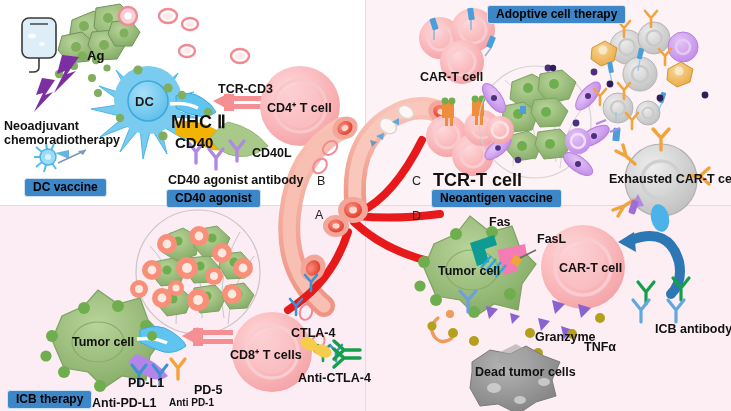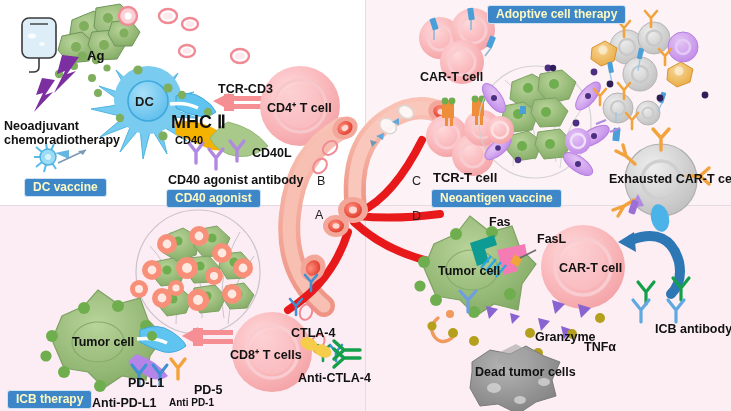--- a/index.html
+++ b/index.html
@@ -12,21 +12,21 @@
   #q-tl{left:0;top:0;width:366px;height:206px;background:#ffffff;}
   #q-tr{left:366px;top:0;width:365px;height:206px;background:#fdf2f6;}
   #q-bl{left:0;top:206px;width:366px;height:205px;background:#fbedf3;}
   #q-br{left:366px;top:206px;width:365px;height:205px;background:#fdeef4;}
   .divider{position:absolute;background:#e3dbe2;z-index:5;}
   #div-v{left:365px;top:0;width:1px;height:411px;}
   #div-h{left:0;top:205px;width:731px;height:1px;}
 
   .lbl{position:absolute;color:#111;font-weight:bold;white-space:nowrap;z-index:40;}
   .badge{
-    position:absolute;z-index:41;color:#fef9c3;font-weight:bold;
+    position:absolute;z-index:41;color:#000000;font-weight:bold;
     background:#3d87c9;border:1px solid #cfe3f3;border-radius:3px;
     padding:2px 8px 3px 8px;white-space:nowrap;line-height:1;
   }
   .panelid{position:absolute;z-index:40;color:#222;font-weight:normal;}
   svg{position:absolute;left:0;top:0;overflow:visible;}
   .sv{position:absolute;z-index:10;}
 </style>
 </head>
 <body>
 
@@ -647,34 +647,34 @@
     </g>
   </svg>
 
   <div class="lbl" style="left:4px;top:119px;font-size:12.5px;">Neoadjuvant</div>
   <div class="lbl" style="left:4px;top:133px;font-size:12.5px;">chemoradiotherapy</div>
   <div class="lbl" style="left:87px;top:48px;font-size:13px;">Ag</div>
   <div class="lbl" style="left:135px;top:94px;font-size:13px;color:#1a1a1a;">DC</div>
   <div class="lbl" style="left:171px;top:81px;font-size:18px;margin-top:30px;">MHC Ⅱ</div>
   <div class="lbl" style="left:218px;top:82px;font-size:12.5px;">TCR-CD3</div>
   <div class="lbl" style="left:267px;top:99px;font-size:12.5px;">CD4⁺ T cell</div>
-  <div class="lbl" style="left:175px;top:134px;font-size:11px;">CD40</div>
+  <div class="lbl" style="left:175px;top:134px;font-size:15px;">CD40</div>
   <div class="lbl" style="left:252px;top:146px;font-size:12.5px;">CD40L</div>
   <div class="lbl" style="left:168px;top:173px;font-size:12.5px;">CD40 agonist antibody</div>
   <div class="badge" style="left:24px;top:178px;font-size:12px;">DC vaccine</div>
   <div class="badge" style="left:166px;top:189px;font-size:12px;">CD40 agonist</div>
 
   <div class="panelid" style="left:317px;top:174px;font-size:12.5px;">B</div>
   <div class="panelid" style="left:315px;top:208px;font-size:12.5px;">A</div>
   <div class="panelid" style="left:412px;top:174px;font-size:12.5px;">C</div>
   <div class="panelid" style="left:412px;top:209px;font-size:12.5px;">D</div>
 
   <div class="badge" style="left:487px;top:5px;font-size:12px;">Adoptive cell therapy</div>
   <div class="lbl" style="left:420px;top:70px;font-size:12.5px;">CAR-T cell</div>
-  <div class="lbl" style="left:433px;top:170px;font-size:13px;">TCR-T cell</div>
+  <div class="lbl" style="left:433px;top:170px;font-size:18px;">TCR-T cell</div>
   <div class="badge" style="left:431px;top:189px;font-size:12px;">Neoantigen vaccine</div>
   <div class="lbl" style="left:609px;top:172px;font-size:12.5px;">Exhausted CAR-T cell</div>
 
   <div class="lbl" style="left:72px;top:335px;font-size:12.5px;">Tumor cell</div>
   <div class="lbl" style="left:128px;top:376px;font-size:12.5px;">PD-L1</div>
   <div class="lbl" style="left:92px;top:396px;font-size:12.5px;">Anti-PD-L1</div>
   <div class="lbl" style="left:194px;top:383px;font-size:12.5px;">PD-5</div>
   <div class="lbl" style="left:169px;top:397px;font-size:10px;">Anti PD-1</div>
   <div class="lbl" style="left:230px;top:346px;font-size:12.5px;">CD8⁺ T cells</div>
   <div class="lbl" style="left:291px;top:326px;font-size:12.5px;">CTLA-4</div>

